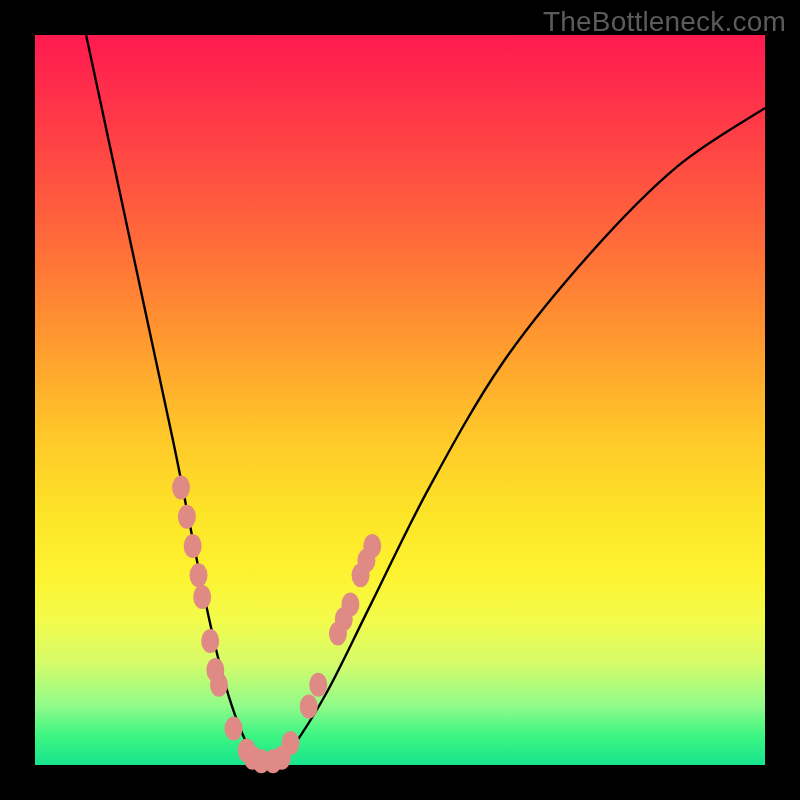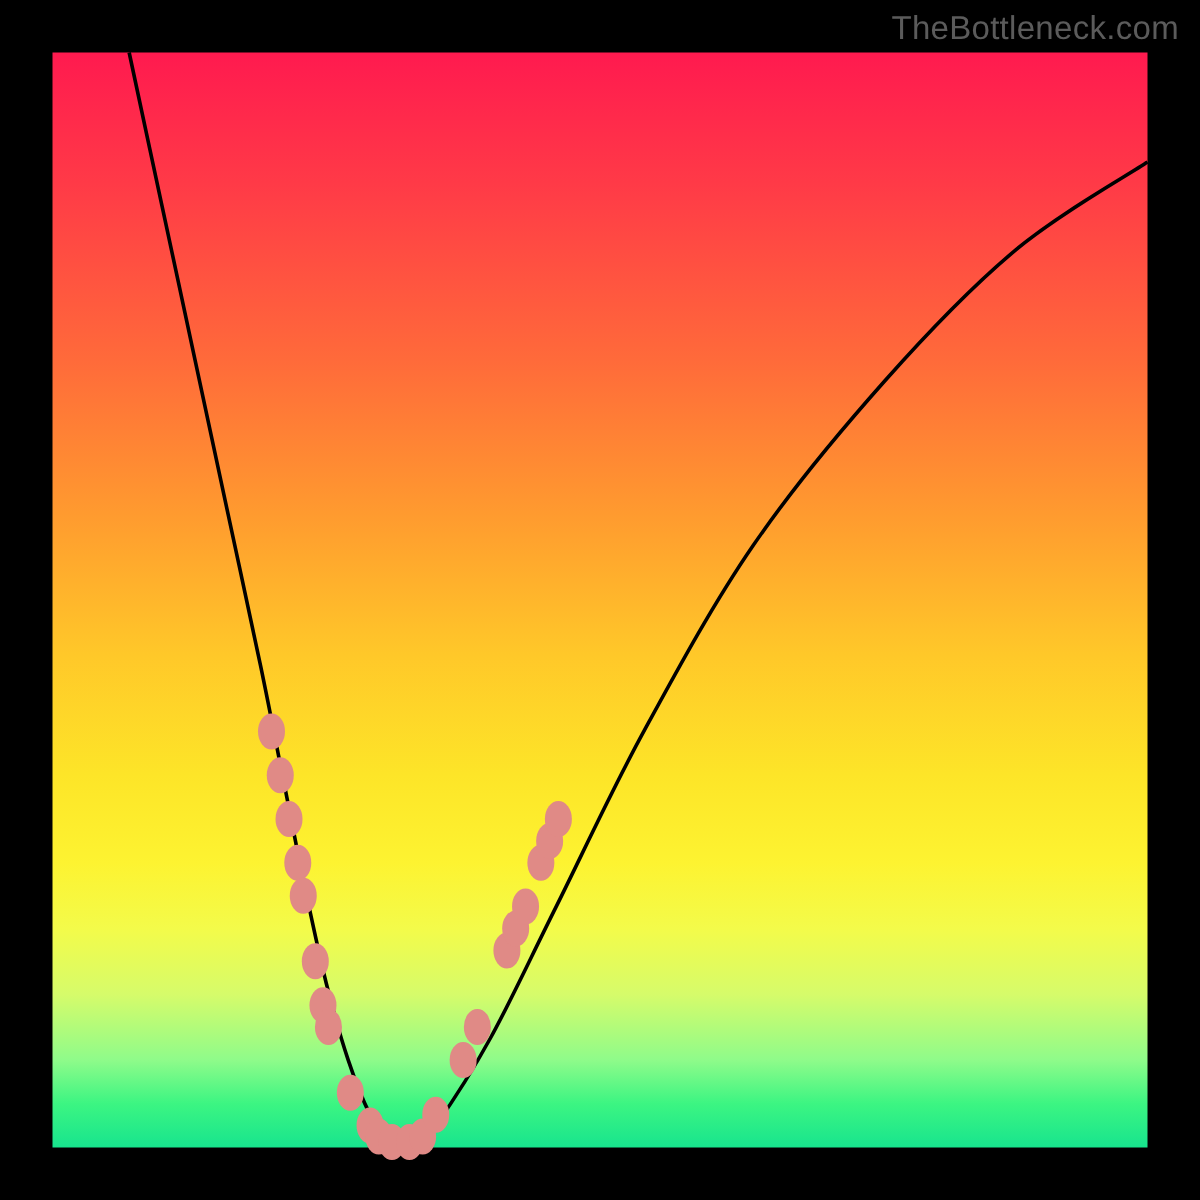--- a/index.html
+++ b/index.html
@@ -40,21 +40,21 @@
       #8ffb8a 92%,
       #3cf582 96%,
       #17e48e 100%
     );
   }
   .watermark {
     position: absolute;
     top: 6px;
     right: 14px;
     color: #5b5b5b;
-    font-size: 22px;
+    font-size: 28px;
     font-weight: 400;
     letter-spacing: 0.2px;
     user-select: none;
   }
   svg.curve {
     position: absolute;
     left: 0;
     top: 0;
     width: 730px;
     height: 730px;

